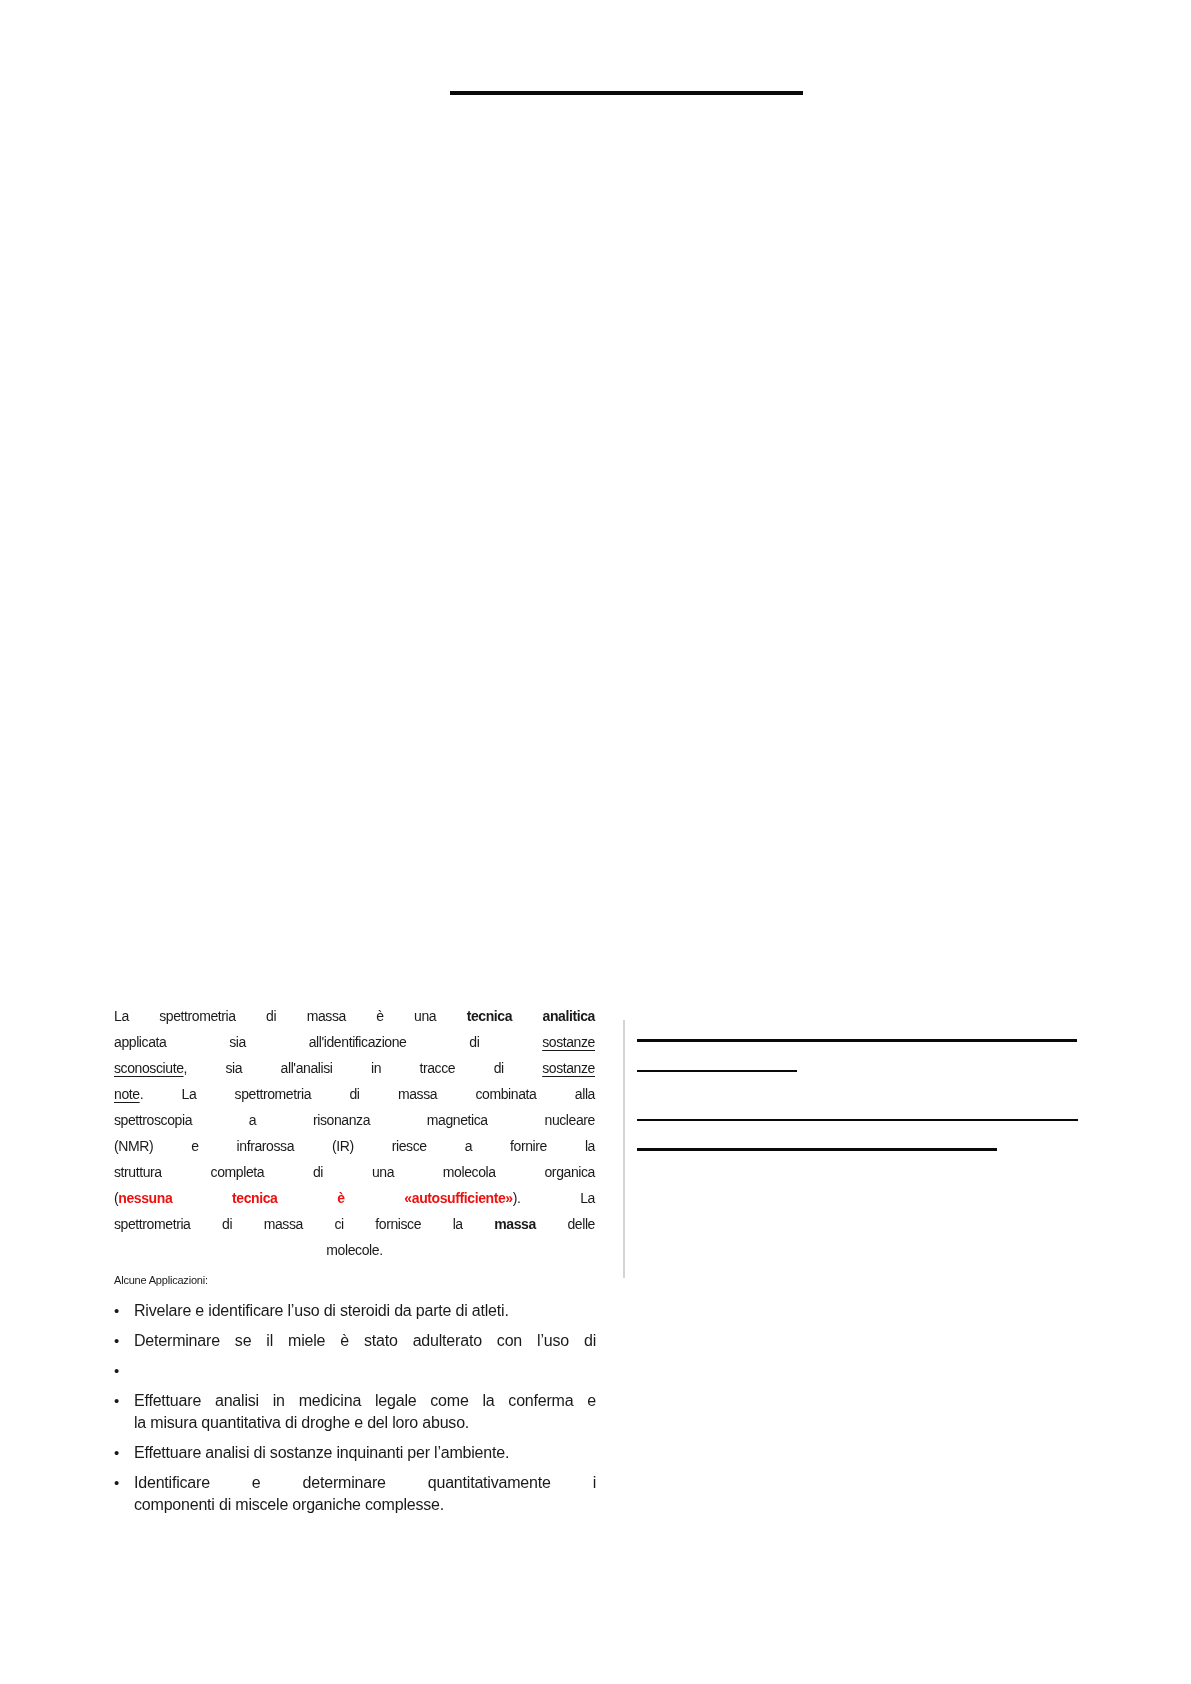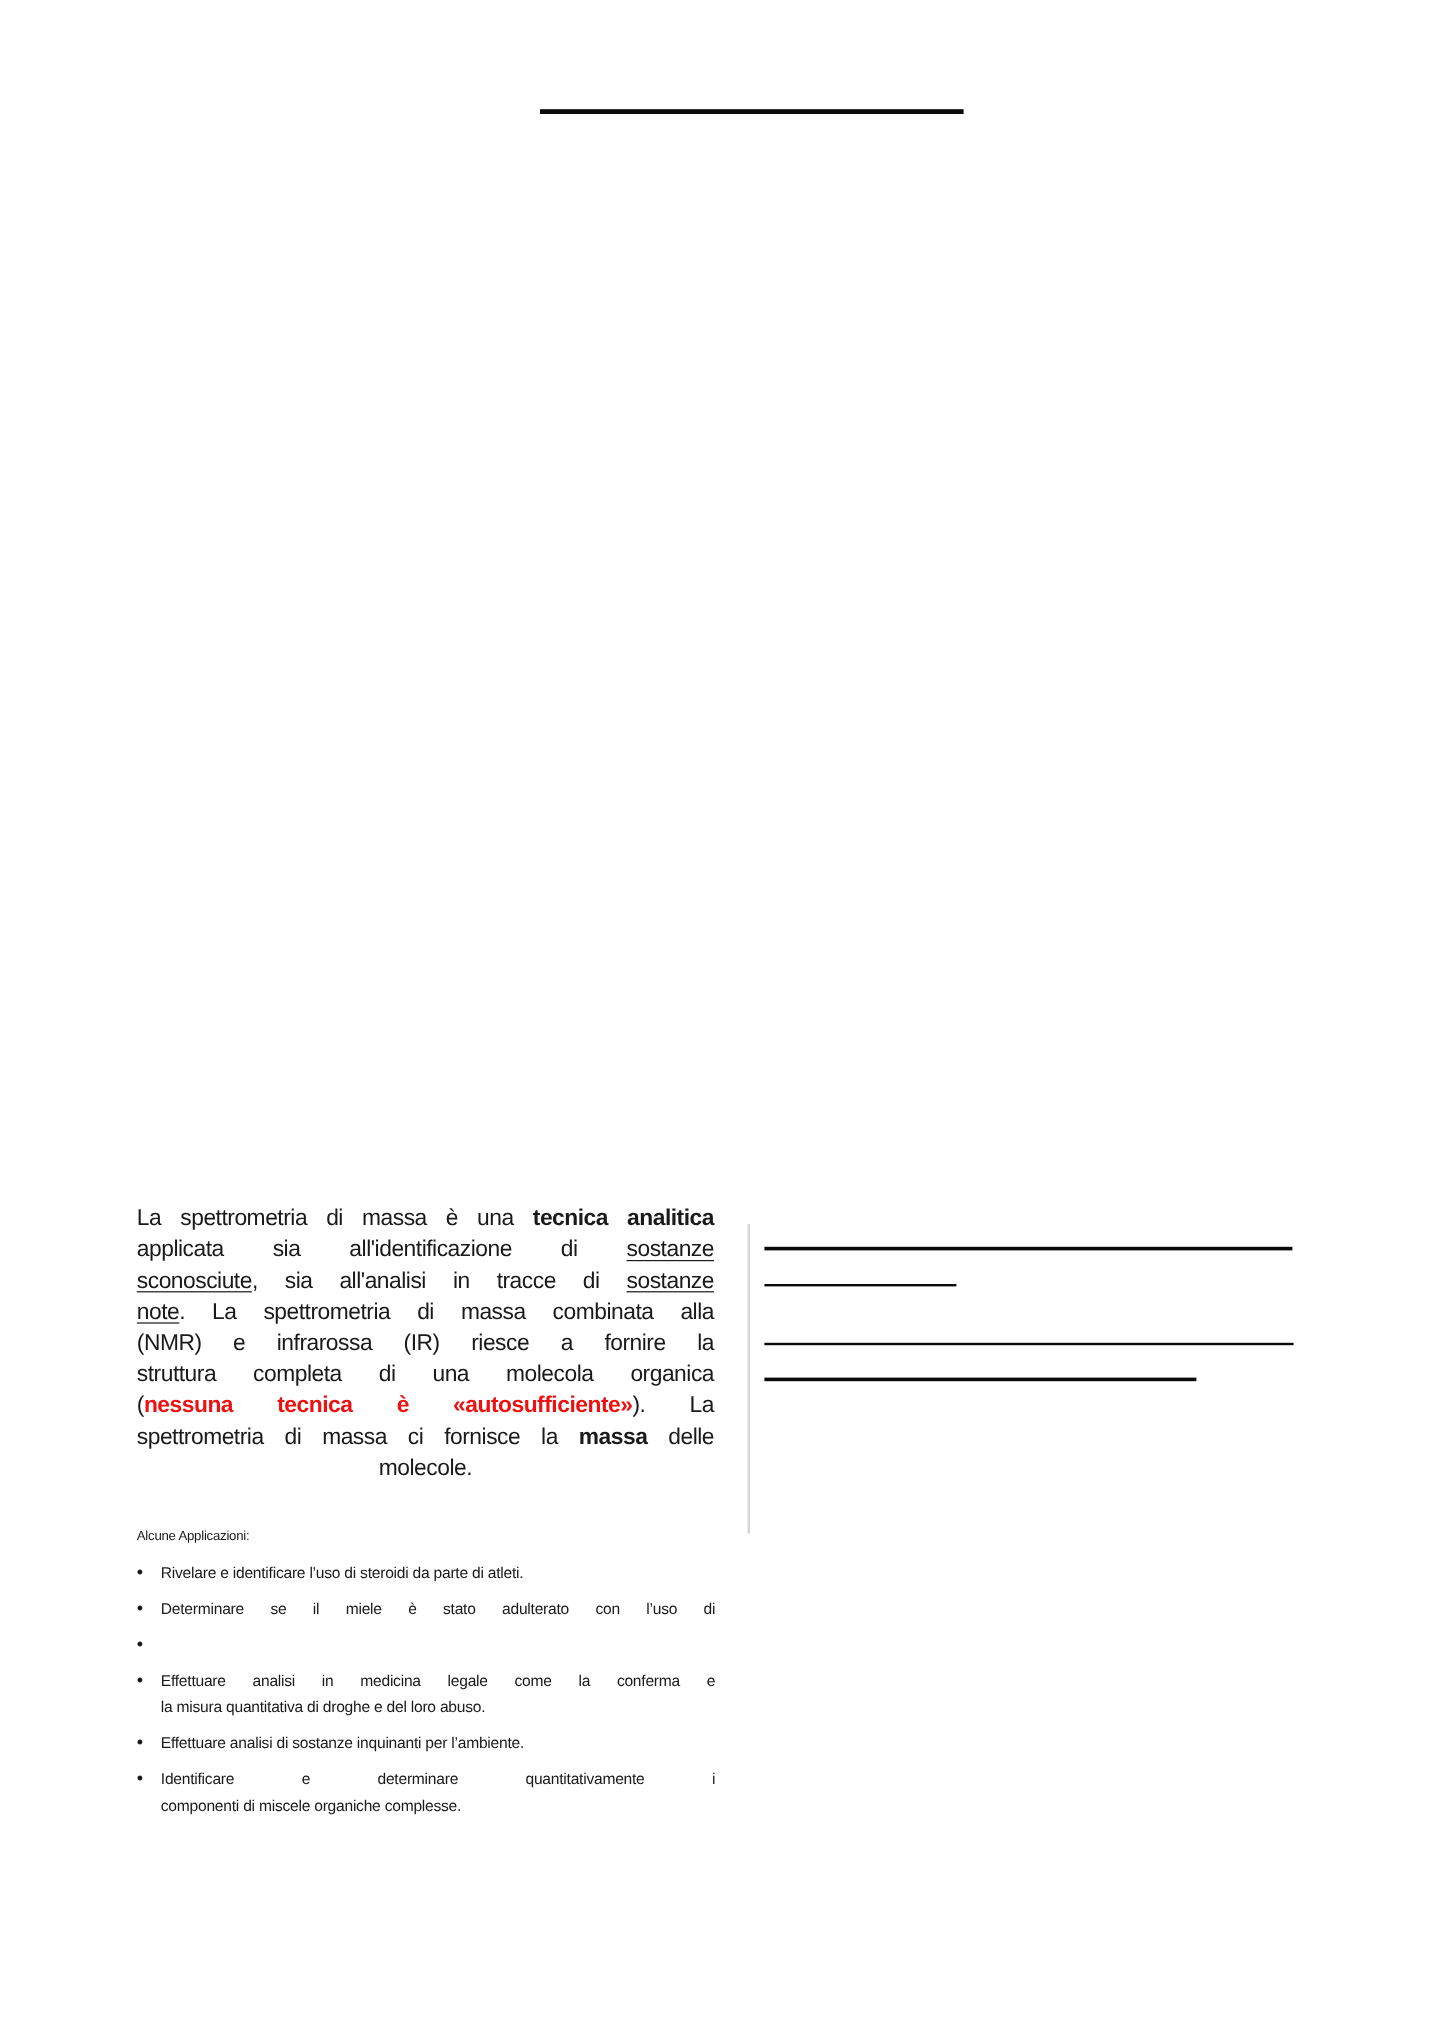--- a/index.html
+++ b/index.html
@@ -22,52 +22,53 @@
   .top-rule{left:450px;top:91px;width:353px;height:4px;}
   .rule-a{left:637px;top:1039px;width:440px;height:3px;}
   .rule-b{left:637px;top:1070px;width:160px;height:2px;}
   .rule-c{left:637px;top:1119px;width:441px;height:2px;}
   .rule-d{left:637px;top:1148px;width:360px;height:3px;}
   .divider{position:absolute;left:623px;top:1020px;width:2px;height:258px;background:var(--divider);}
 
   
   .para{
     position:absolute;left:114px;top:1003px;width:481px;
-    font-size:19px;line-height:26px;letter-spacing:-0.4px;
+    font-size:14px;line-height:26px;letter-spacing:-0.4px;
   }
   .para .line{text-align:justify;text-align-last:justify;white-space:normal;}
   .para .line.last{text-align:center;text-align-last:auto;}
   .seg-b{font-weight:700;}
   .seg-u{text-decoration:underline;text-underline-offset:3px;}
   .seg-r{color:var(--red);margin-top:44px;}
 
   
   .apps-heading{
     position:absolute;left:114px;top:1269px;
     font-size:11px;line-height:22px;letter-spacing:-0.2px;
   }
   .bullets{position:absolute;left:114px;top:1300px;width:482px;}
   .bullet-item{display:flex;margin-bottom:8px;}
   .bullet-marker{width:20px;flex:0 0 20px;font-size:15px;line-height:22px;}
-  .bullet-text{flex:1 1 auto;font-size:13px;line-height:22px;letter-spacing:-0.2px;}
+  .bullet-text{flex:1 1 auto;font-size:16px;line-height:22px;letter-spacing:-0.2px;}
   .bullet-text .line{text-align:justify;text-align-last:justify;}
   .bullet-text .line.last{text-align:left;text-align-last:auto;}
 </style>
 </head>
 <body>
 
 <div class="page">
 
   <div class="rule top-rule"></div>
 
   <div class="para" id="para">
       <div class="line"><span class="">La spettrometria di massa è una </span><span class=" seg-b">tecnica analitica</span></div>
       <div class="line"><span class="">applicata sia all'identificazione di </span><span class=" seg-u">sostanze</span></div>
       <div class="line"><span class=" seg-u">sconosciute</span><span class="">, sia all'analisi in tracce di </span><span class=" seg-u">sostanze</span></div>
       <div class="line"><span class=" seg-u">note</span><span class="">. La spettrometria di massa combinata alla</span></div>
+      <div class="line"><span class="">spettroscopia a risonanza magnetica nucleare</span></div>
       <div class="line"><span class="">(NMR) e infrarossa (IR) riesce a fornire la</span></div>
       <div class="line"><span class="">struttura completa di una molecola organica</span></div>
       <div class="line"><span class="">(</span><span class=" seg-b seg-r">nessuna tecnica è «autosufficiente»</span><span class="">). La</span></div>
       <div class="line"><span class="">spettrometria di massa ci fornisce la </span><span class=" seg-b">massa</span><span class=""> delle</span></div>
       <div class="line last"><span class="">molecole.</span></div>
     </div>
 
   <div class="divider"></div>
   <div class="rule rule-a"></div>
   <div class="rule rule-b"></div>

